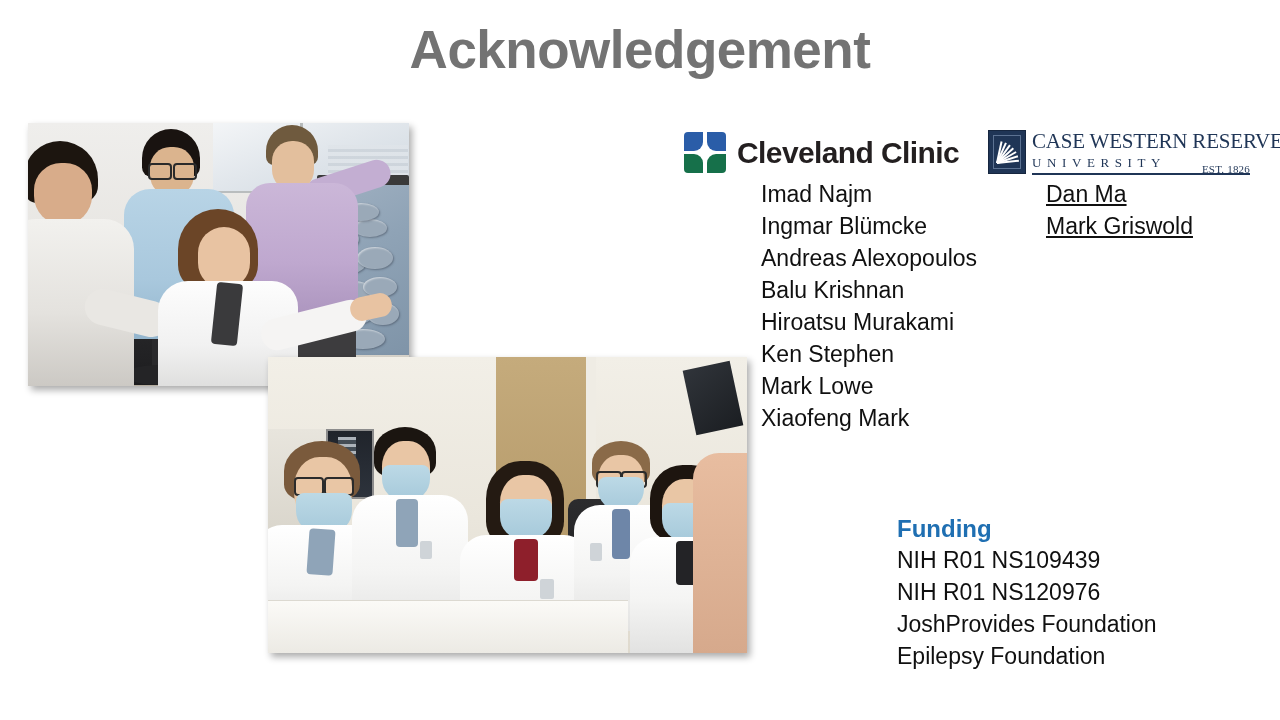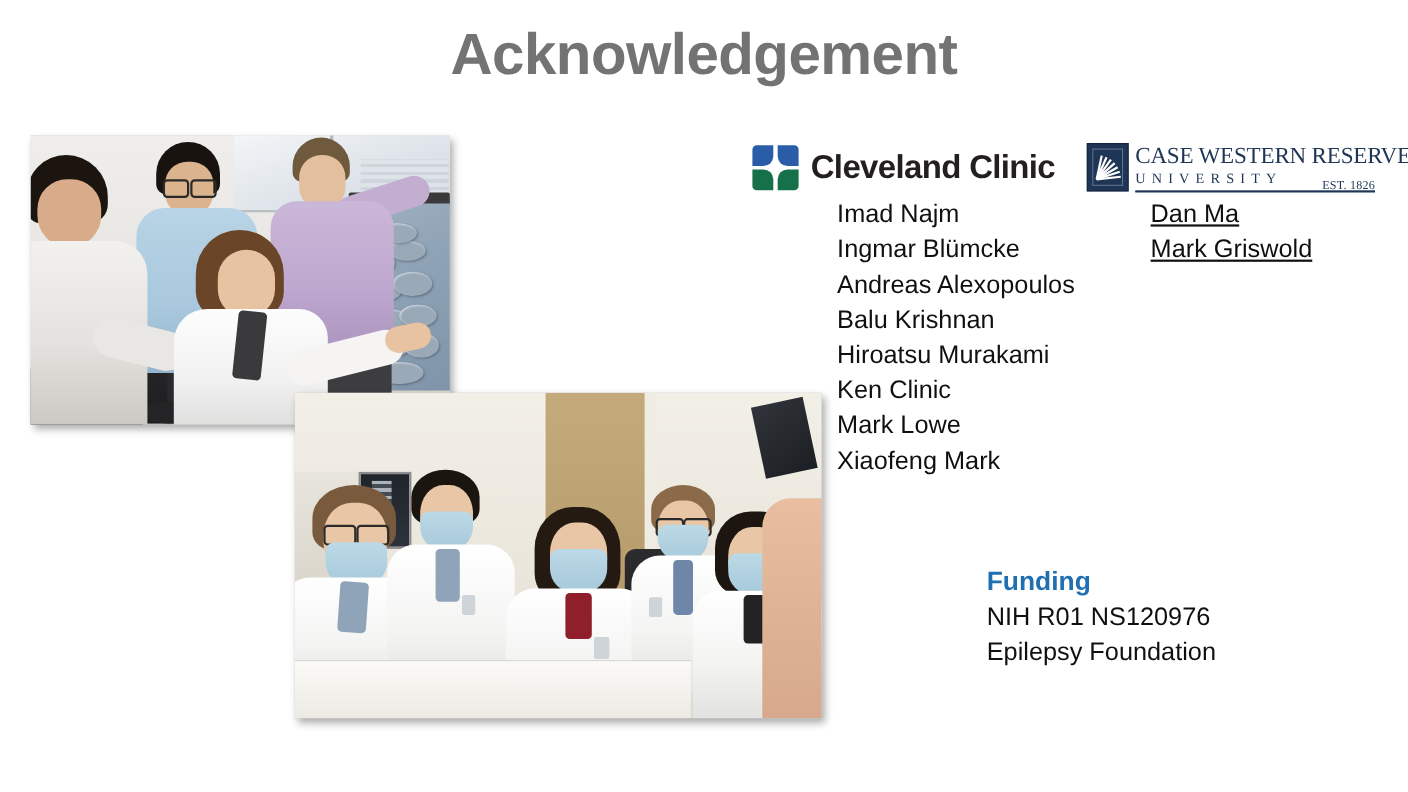--- a/index.html
+++ b/index.html
@@ -428,21 +428,21 @@
   </div>
   <div id="cc-wordmark">Cleveland Clinic</div>
 </div>
 
 <div class="name-list" id="cc-names">
   <div>Imad Najm</div>
   <div>Ingmar Blümcke</div>
   <div>Andreas Alexopoulos</div>
   <div>Balu Krishnan</div>
   <div>Hiroatsu Murakami</div>
-  <div>Ken Clinic</div>
+  <div>Ken Stephen</div>
   <div>Mark Lowe</div>
   <div>Xiaofeng Mark</div>
 </div>
 
 <div id="case-western-block">
   <div id="cw-emblem">
     <div id="cw-emblem-inner"></div>
     <div class="cw-ray" style="transform:rotate(-78deg);"></div>
     <div class="cw-ray" style="transform:rotate(-66deg);"></div>
     <div class="cw-ray" style="transform:rotate(-54deg);"></div>
@@ -462,16 +462,18 @@
 </div>
 
 <div class="name-list" id="cw-names">
   <div>Dan Ma</div>
   <div>Mark Griswold</div>
 </div>
 
 <div id="funding-block">
   <div id="funding-heading">Funding</div>
   <div id="funding-list">
+    <div>NIH R01 NS109439</div>
     <div>NIH R01 NS120976</div>
+    <div>JoshProvides Foundation</div>
     <div>Epilepsy Foundation</div>
   </div>
 </div>
 
 </body></html>

